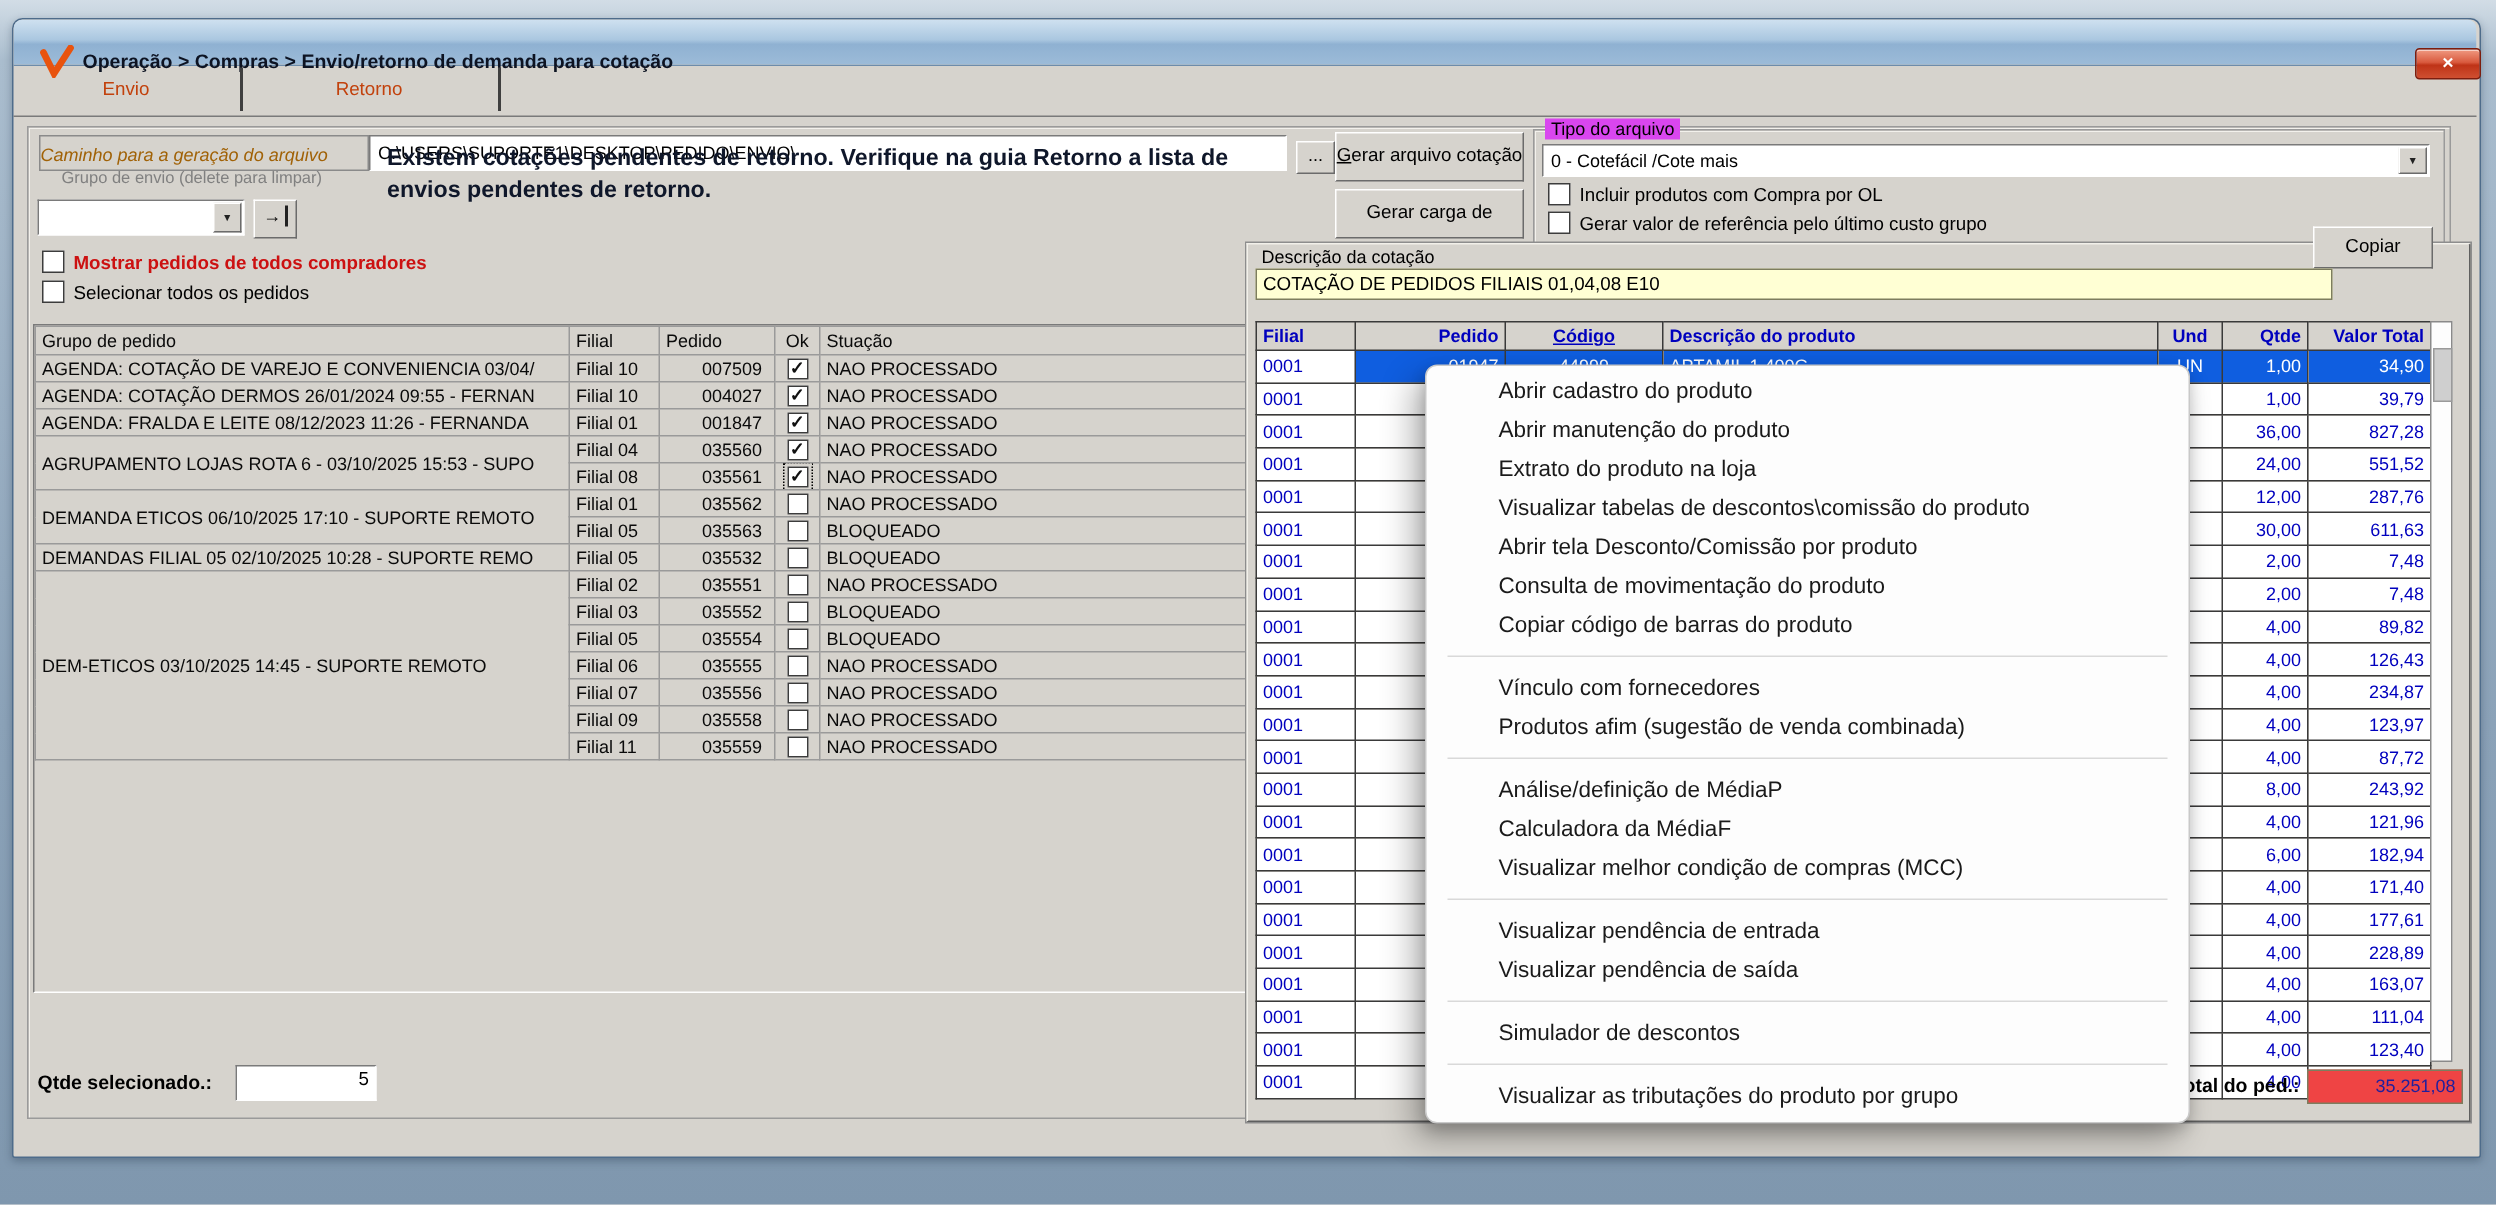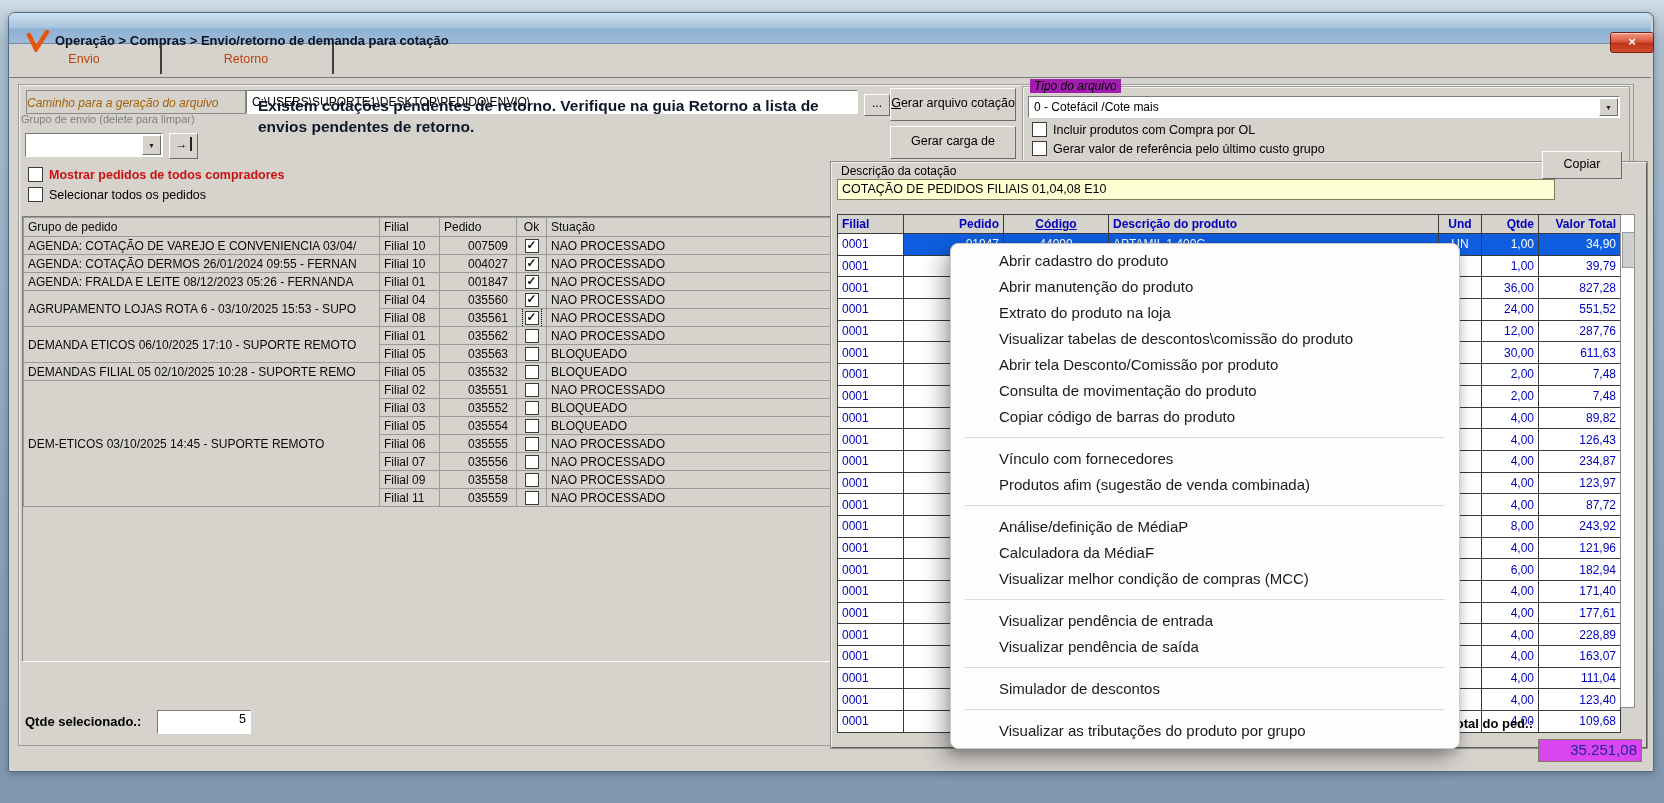--- a/index.html
+++ b/index.html
@@ -32,35 +32,35 @@
   .tab-sep{top:45px;width:2px;height:29px;background:#3f3f3f;}
   .tab-sep1{left:160px;} .tab-sep2{left:332px;}
   .tab-underline{left:9px;top:77px;width:1642px;height:1px;background:#7a7a7a;}
 
   
   .sunken{border:1px solid;border-color:#7a7a7a #ffffff #ffffff #7a7a7a;background:#fff;}
   .raised{border:1px solid;border-color:#ffffff #6b6b6b #6b6b6b #ffffff;background:#d6d3cd;}
   .btn{font-size:12.5px;color:#000;text-align:center;cursor:default;}
   .label-box{border:1px solid #8a8a8a;}
   .groupbox{border:1px solid #9a9a9a;box-shadow:inset 1px 1px 0 #f3f1ec;}
-  .legend{background:#a21caf;padding:0 4px;font-size:12px;color:#000;font-style:italic;}
+  .legend{background:#d946ef;padding:0 4px;font-size:12px;color:#000;}
   .combo-arrow{position:absolute;right:1px;top:1px;bottom:1px;width:17px;background:#d6d3cd;
     border:1px solid;border-color:#ffffff #6b6b6b #6b6b6b #ffffff;color:#222;font-size:7px;
     display:flex;align-items:center;justify-content:center;}
   .cbx{display:inline-block;width:13px;height:13px;background:#fff;border:1px solid #3c3c3c;
     position:relative;vertical-align:middle;}
   .cbx.on::after{content:"\2713";position:absolute;left:1px;top:-2px;font-size:12px;font-weight:bold;color:#101010;}
   .cbx.focus{outline:1px dotted #000;outline-offset:2px;}
   .chk-row{display:flex;align-items:center;gap:6px;font-size:12.5px;color:#000;}
 
   
   .path-label{left:26px;top:90px;width:220px;height:24px;line-height:24px;padding-left:0;font-size:12px;color:#a16207;box-sizing:border-box;font-style:italic;}
   .path-input{left:246px;top:90px;width:612px;height:24px;line-height:22px;padding-left:5px;font-size:12px;color:#000;box-sizing:border-box;}
   .browse-btn{left:864px;top:94px;width:24px;height:20px;line-height:16px;font-size:12px;}
-  .grupo-label{left:21px;top:113px;font-size:11px;color:#808080;}
+  .grupo-label{left:41px;top:113px;font-size:11px;color:#808080;}
   .grupo-combo{left:25px;top:133px;width:138px;height:24px;box-sizing:border-box;}
   .send-btn{left:169px;top:133px;width:27px;height:24px;line-height:21px;font-size:12px;}
   .send-glyph{border-right:2px solid #222;padding-right:2px;font-weight:bold;}
   .warning{left:258px;top:95px;width:600px;font-size:15.5px;font-weight:bold;color:#0f172a;line-height:21px;}
   .chk-mostrar{left:28px;top:167px;}
   .chk-mostrar .lbl{color:#cc1111;font-weight:bold;}
   .chk-selecionar{left:28px;top:187px;}
   .outer-box{left:18px;top:84px;width:1614px;height:660px;}
 
   
@@ -111,22 +111,22 @@
   .products-tbl .c-codigo{text-align:center;text-decoration:underline;}
   .products-tbl .c-desc{text-align:left;}
   .products-tbl .c-und{text-align:center;}
   .products-tbl .c-qtde{text-align:right;}
   .products-tbl .c-total{text-align:right;}
   .products-tbl tr.sel td{background:#0f5ee0;color:#fff;}
   .products-tbl tr.sel td.c-filial{background:#fff;color:#0000be;}
   .prod-scroll{left:1620px;top:214px;width:15px;height:494px;background:#fdfdfd;border:1px solid #8a8a8a;z-index:6;box-sizing:border-box;}
   .prod-thumb{left:1622px;top:232px;width:11px;height:34px;background:#cfcfcf;border:1px solid #9a9a9a;z-index:7;}
   .total-label{left:1333px;top:716px;width:200px;text-align:right;font-size:13px;font-weight:bold;color:#000;z-index:6;}
-  .total-field{left:1538px;top:713px;width:98px;height:21px;background:#d946ef;border:1px solid #7d7d5e;
-    text-align:right;line-height:20px;padding-right:4px;font-size:15px;color:#1f1f9e;z-index:6;box-sizing:content-box;margin-top:26px;}
+  .total-field{left:1538px;top:713px;width:98px;height:21px;background:#ef4444;border:1px solid #7d7d5e;
+    text-align:right;line-height:20px;padding-right:4px;font-size:12px;color:#1f1f9e;z-index:6;box-sizing:content-box;}
 
   
   .ctx-menu{left:950px;top:243px;width:508px;background:#fdfdfd;border:1px solid #c9c9c9;border-radius:8px;
     padding:4px 0;z-index:10;box-shadow:-8px 10px 22px rgba(0,0,0,.30),0 4px 10px rgba(0,0,0,.18);}
   .menu-item{height:26px;line-height:26px;padding-left:48px;font-size:15px;color:#1a1a1a;white-space:nowrap;overflow:hidden;cursor:default;}
   .menu-sep{height:1px;background:#d9d9d9;margin:7px 14px 8px 14px;}
 </style>
 </head>
 <body>
 
@@ -199,21 +199,21 @@
             <td class="td-sit">NAO PROCESSADO</td>
           </tr>
           <tr>
             <td class="gcell" rowspan="1">AGENDA: COTAÇÃO DERMOS 26/01/2024 09:55 - FERNAN</td>
             <td class="td-filial">Filial 10</td>
             <td class="td-pedido">004027</td>
             <td class="td-ok"><span class="cbx on"></span></td>
             <td class="td-sit">NAO PROCESSADO</td>
           </tr>
           <tr>
-            <td class="gcell" rowspan="1">AGENDA: FRALDA E LEITE 08/12/2023 05:26 - FERNANDA</td>
+            <td class="gcell" rowspan="1">AGENDA: FRALDA E LEITE 08/12/2023 11:26 - FERNANDA</td>
             <td class="td-filial">Filial 01</td>
             <td class="td-pedido">001847</td>
             <td class="td-ok"><span class="cbx on"></span></td>
             <td class="td-sit">NAO PROCESSADO</td>
           </tr>
           <tr>
             <td class="gcell" rowspan="2">AGRUPAMENTO LOJAS ROTA 6 - 03/10/2025 15:53 - SUPO</td>
             <td class="td-filial">Filial 04</td>
             <td class="td-pedido">035560</td>
             <td class="td-ok"><span class="cbx on"></span></td>

